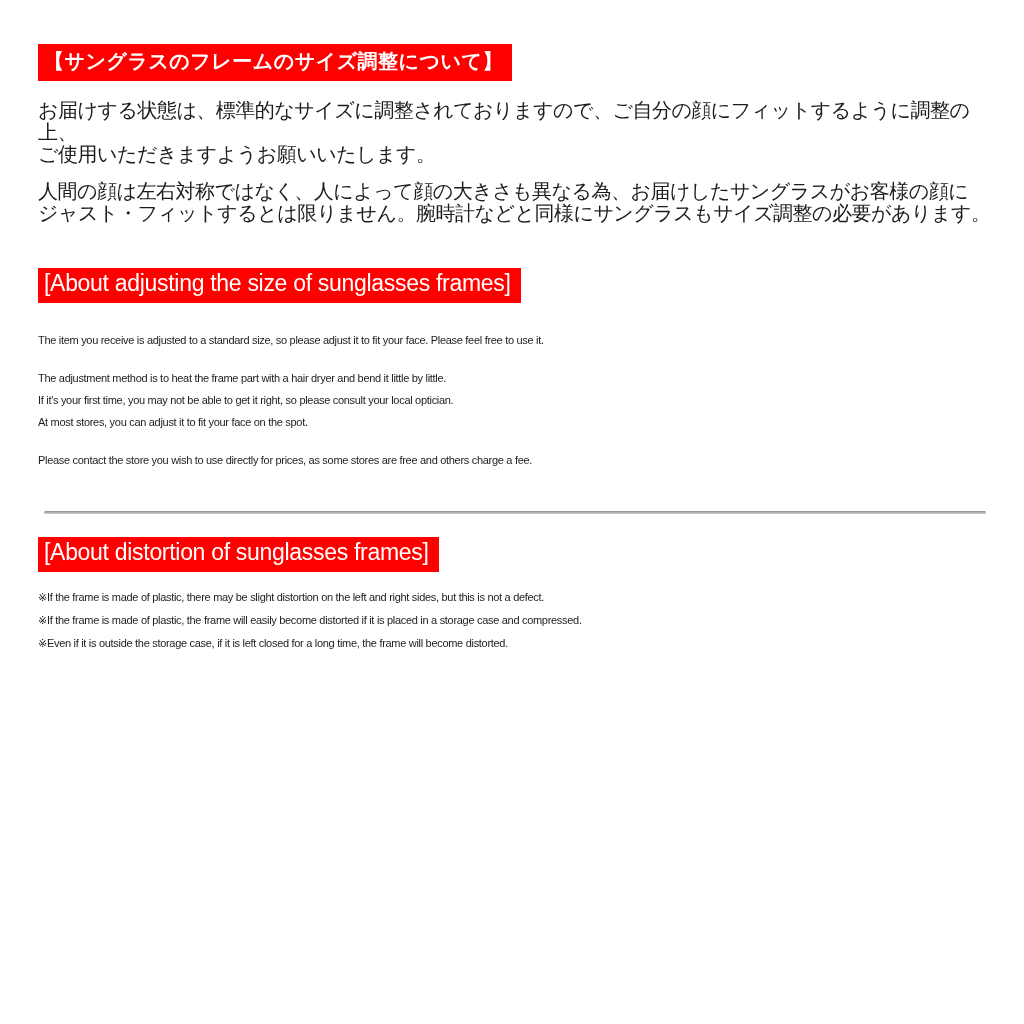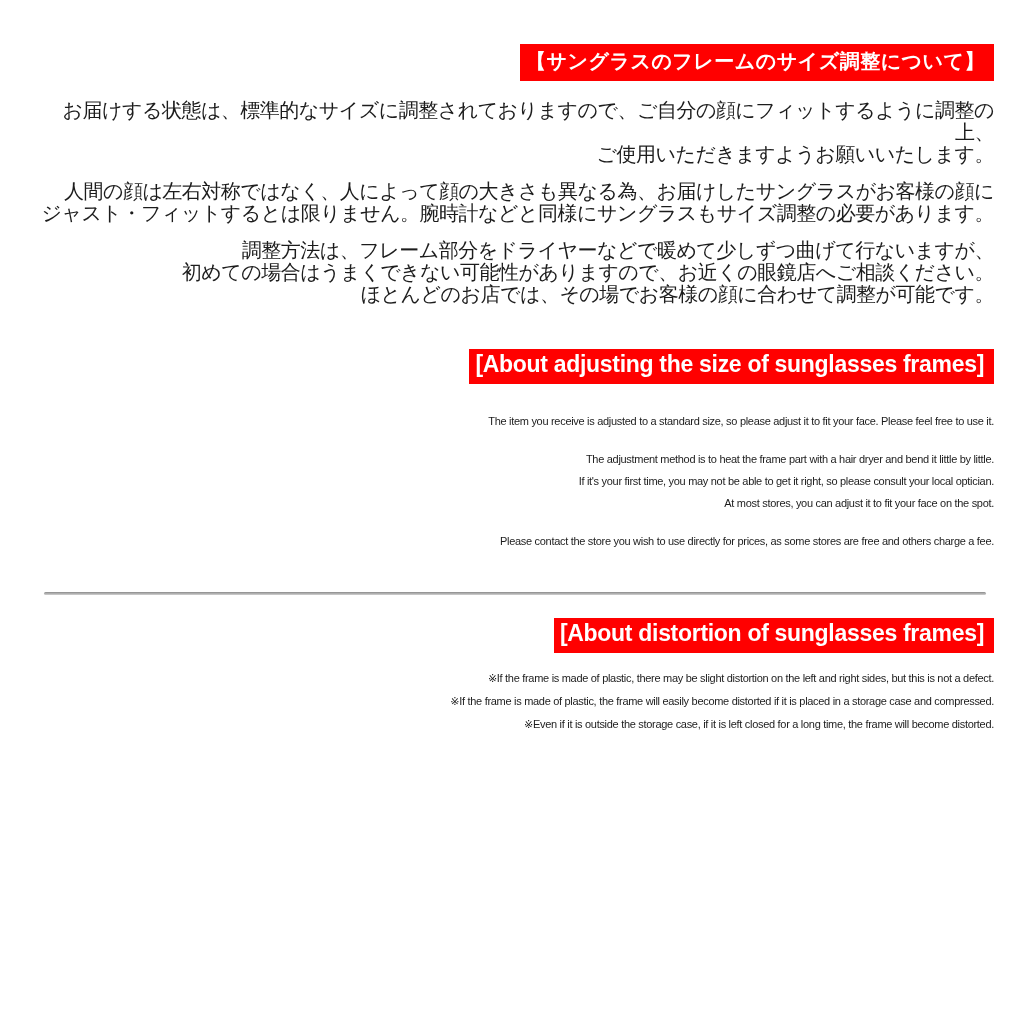--- a/index.html
+++ b/index.html
@@ -3,21 +3,21 @@
 <meta charset="utf-8">
 <style>
   :root {
     --heading-bg: #ff0000;
     --heading-text: #ffffff;
     --body-text: #1c1c1c;
     --divider-dark: #8a8a8a;
     --divider-light: #d2d2d2;
     --page-bg: #ffffff;
   }
-  * { box-sizing: border-box; text-align: right; }
+  * { box-sizing: border-box; }
   html, body { margin: 0; padding: 0; }
   body {
     width: 1024px;
     height: 1024px;
     background: var(--page-bg);
     font-family: "Liberation Sans", "DejaVu Sans", sans-serif;
     color: var(--body-text);
   }
   .page {
     position: relative;
@@ -37,21 +37,21 @@
     white-space: nowrap;
   }
   .heading-box.jp {
     font-size: 20px;
     font-weight: bold;
     letter-spacing: 0.5px;
     padding: 4px 9px 6px 6px;
   }
   .heading-box.en {
     font-size: 23px;
-    font-weight: bold;
+    font-weight: normal;
     letter-spacing: -0.3px;
     padding: 2px 10px 6px 6px;
   }
   .paras p {
     margin: 0 0 15px 0;
   }
   .jp-body p {
     font-size: 20px;
     line-height: 22px;
     letter-spacing: -0.5px;
@@ -84,21 +84,20 @@
 <body>
 
 <div class="page">
   <div class="content">
 
     <section id="section-size-jp">
       <div class="heading-box jp">【サングラスのフレームのサイズ調整について】</div>
       <div class="paras jp-body">
           <p>お届けする状態は、標準的なサイズに調整されておりますので、ご自分の顔にフィットするように調整の上、<br>ご使用いただきますようお願いいたします。</p>
           <p>人間の顔は左右対称ではなく、人によって顔の大きさも異なる為、お届けしたサングラスがお客様の顔に<br>ジャスト・フィットするとは限りません。腕時計などと同様にサングラスもサイズ調整の必要があります。</p>
-          <p>調整方法は、フレーム部分をドライヤーなどで暖めて少しずつ曲げて行ないますが、<br>初めての場合はうまくできない可能性がありますので、お近くの眼鏡店へご相談ください。<br>ほとんどのお店では、その場でお客様の顔に合わせて調整が可能です。</p>
         </div>
     </section>
 
     <section id="section-size-en">
       <div class="heading-box en">[About adjusting the size of sunglasses frames]</div>
       <div class="paras en-body">
           <p>The item you receive is adjusted to a standard size, so please adjust it to fit your face. Please feel free to use it.</p>
           <p>The adjustment method is to heat the frame part with a hair dryer and bend it little by little.<br>If it's your first time, you may not be able to get it right, so please consult your local optician.<br>At most stores, you can adjust it to fit your face on the spot.</p>
           <p>Please contact the store you wish to use directly for prices, as some stores are free and others charge a fee.</p>
         </div>

